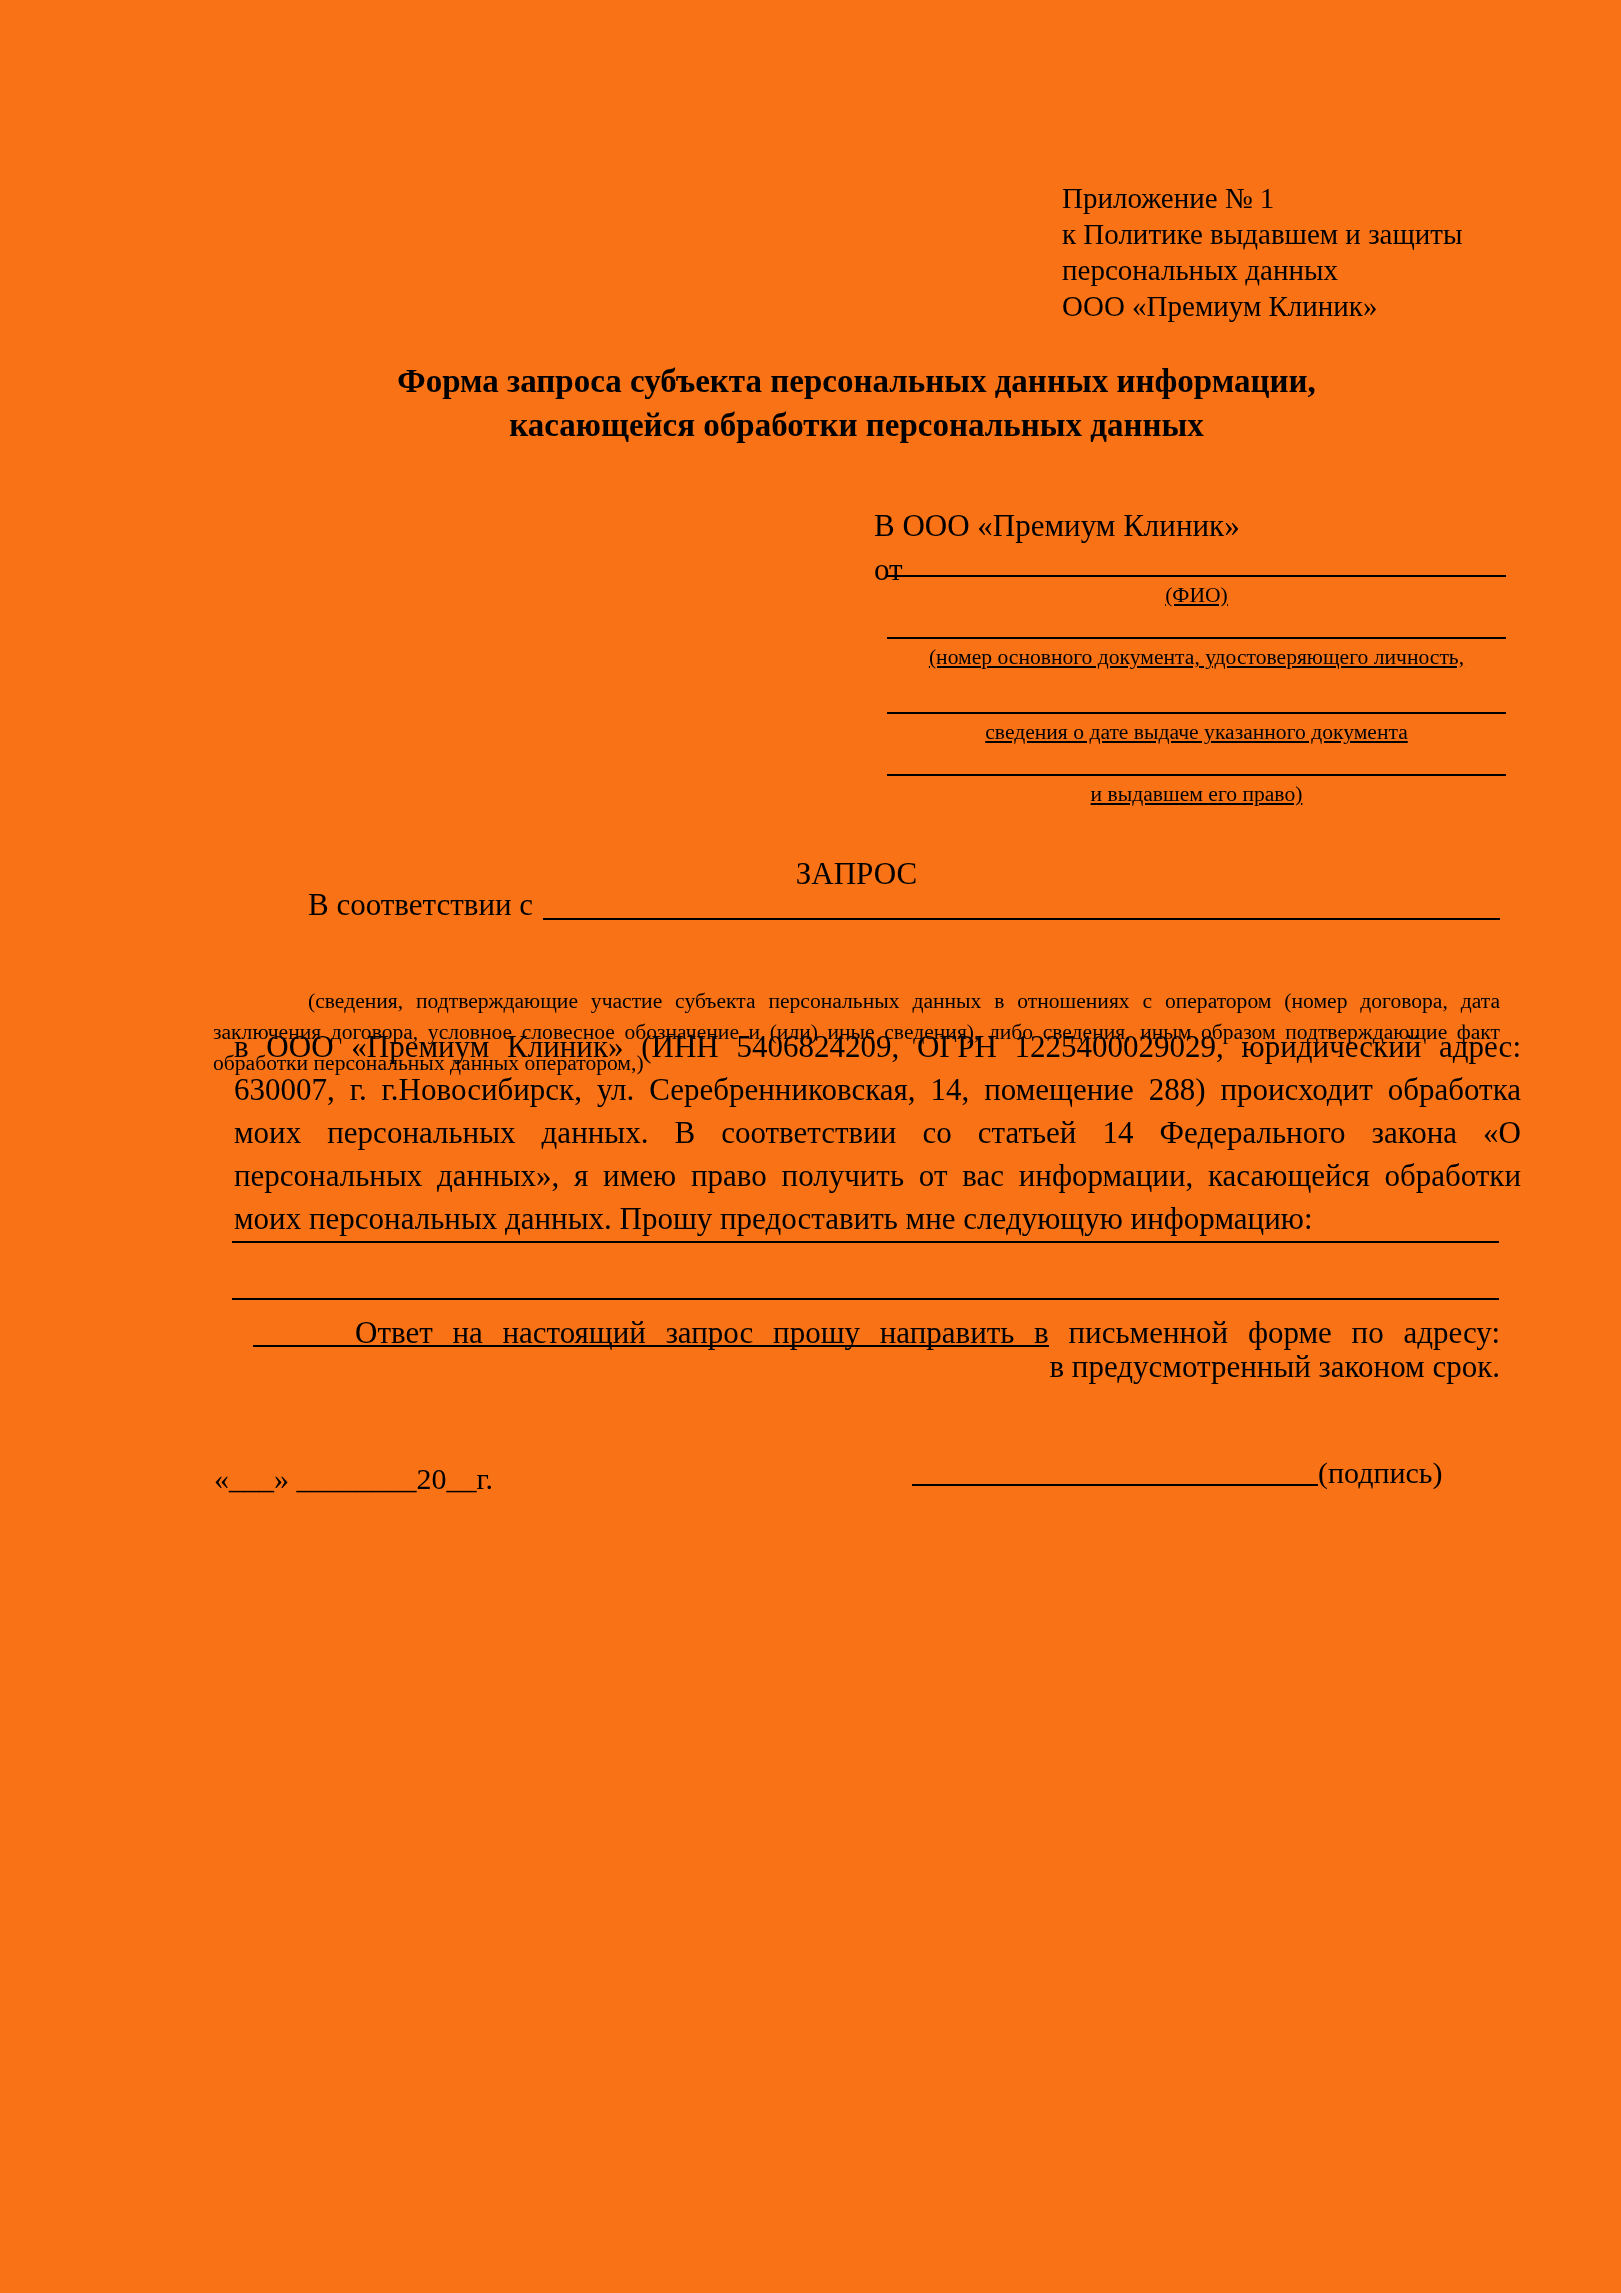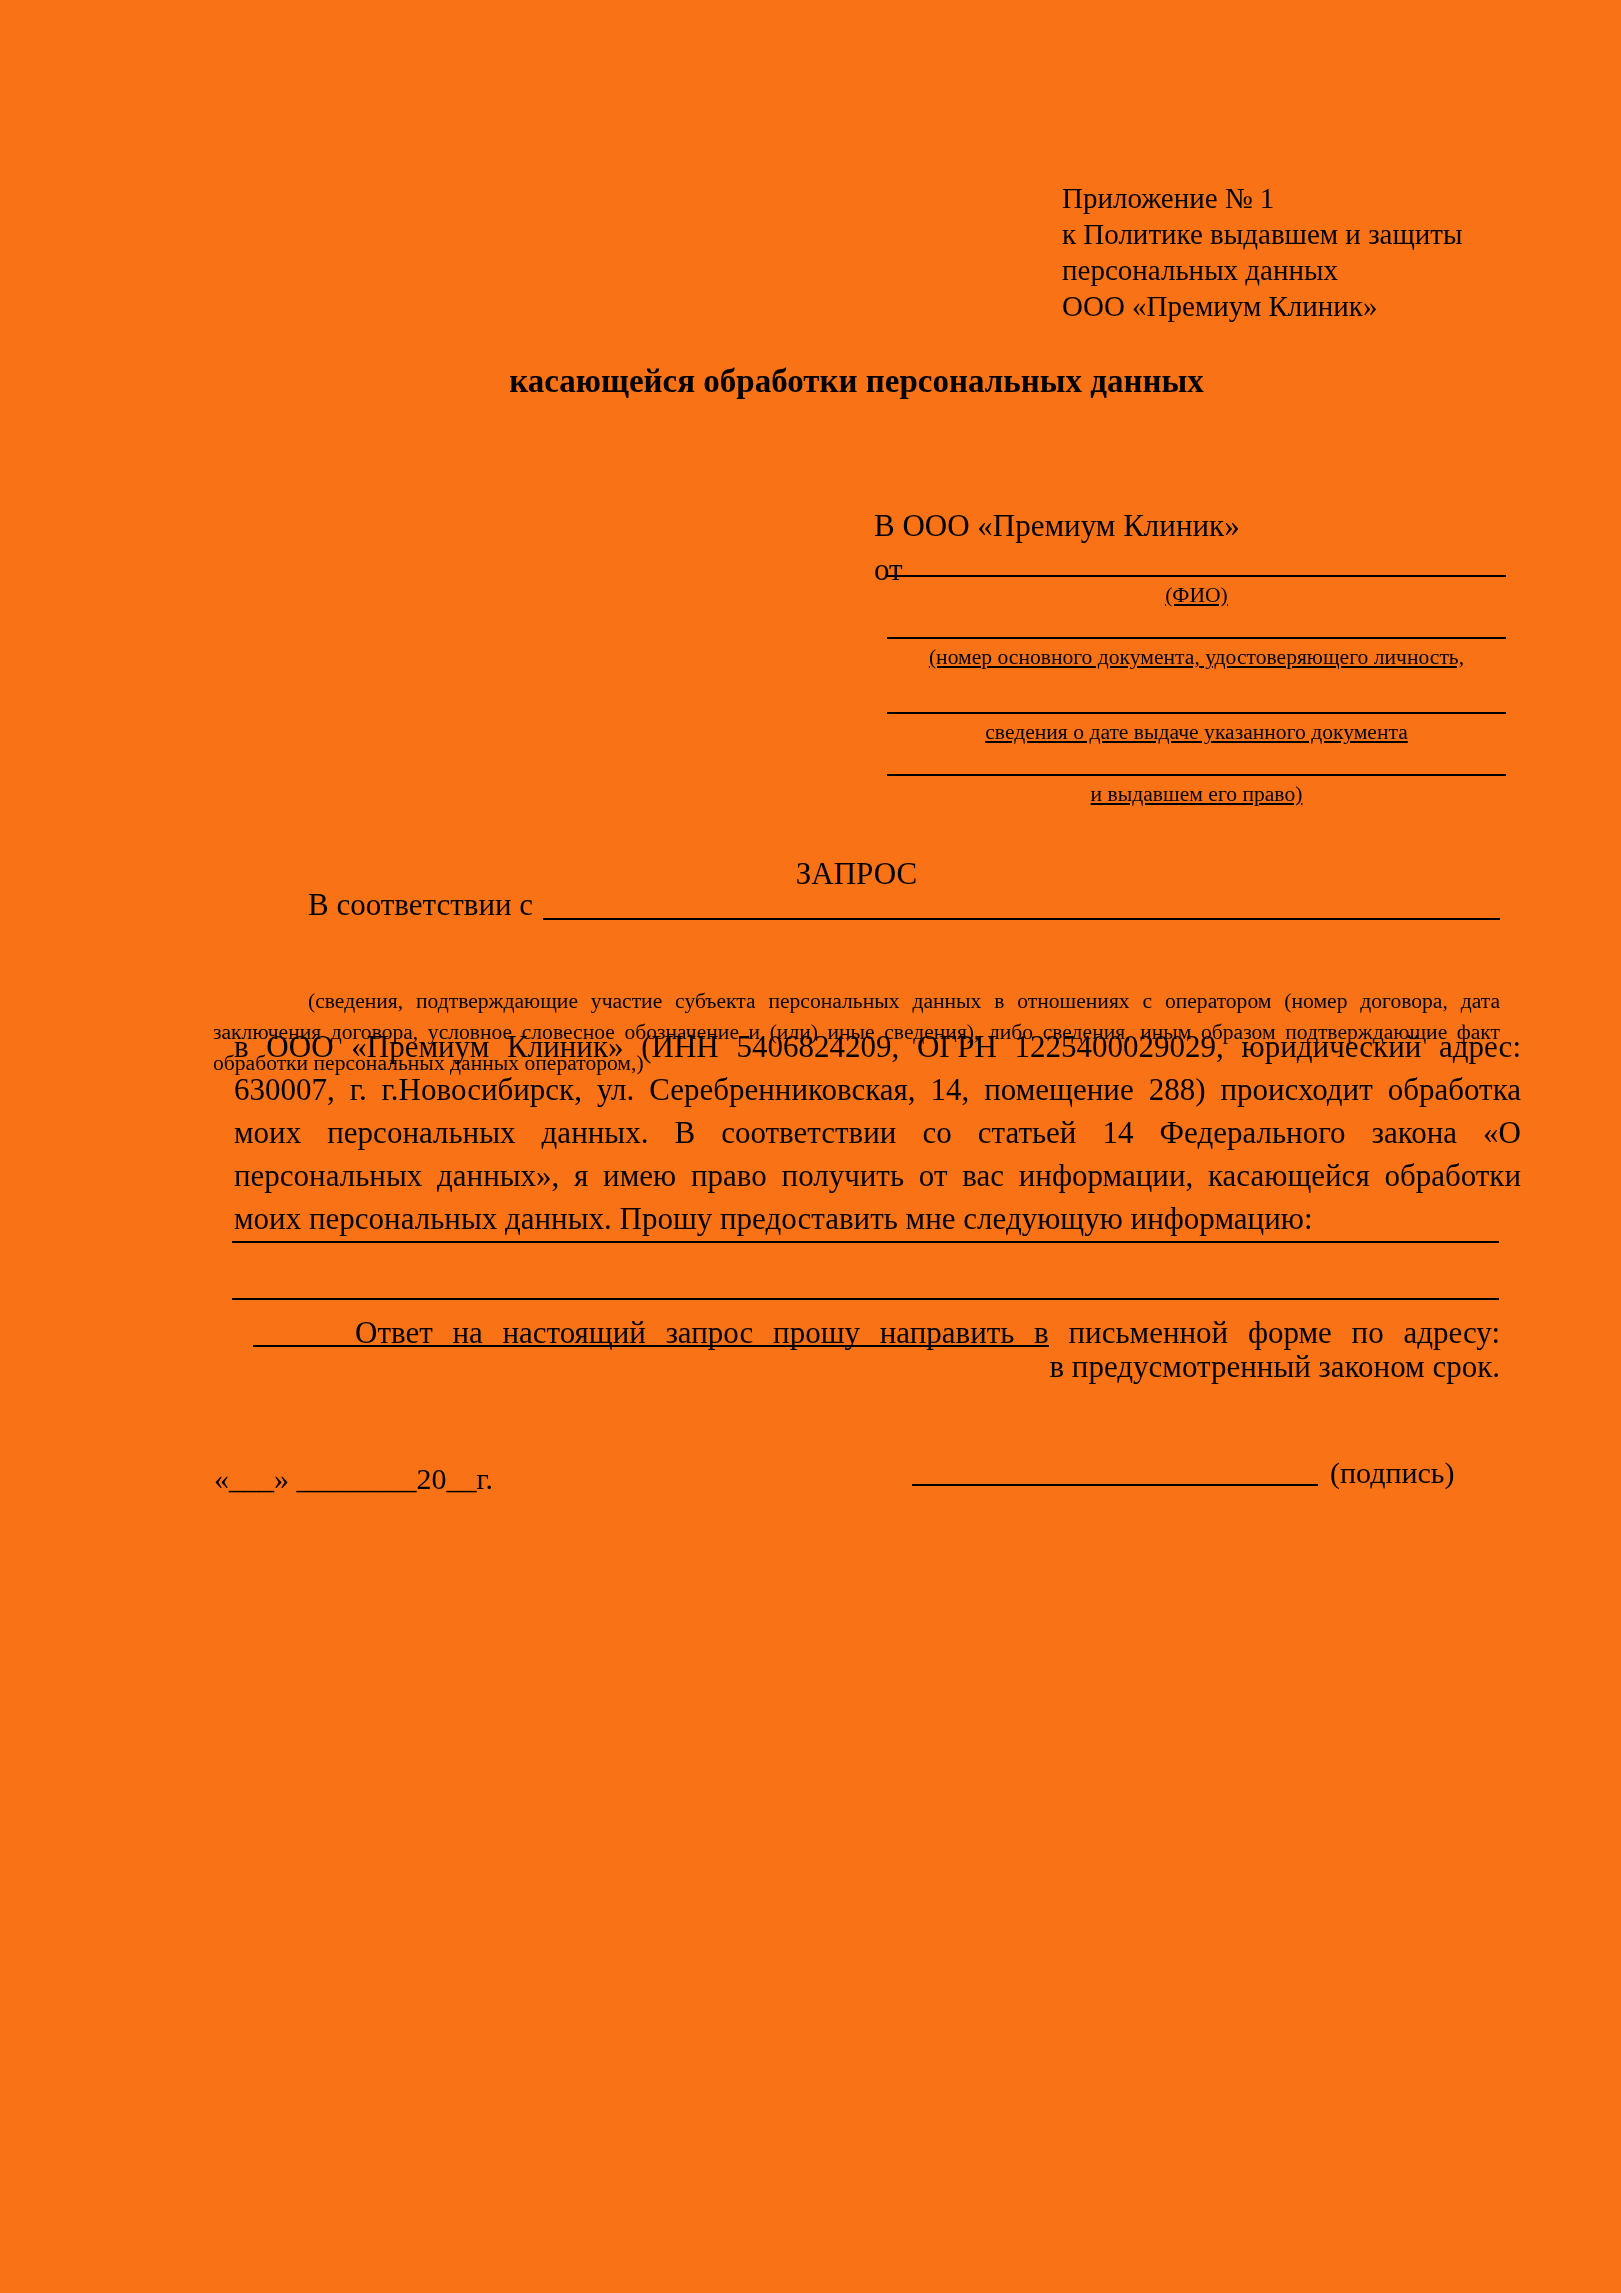--- a/index.html
+++ b/index.html
@@ -76,38 +76,39 @@
   .reply-line2 {
     left: 253px; top: 1345px; width: 1247px;
     display: flex; align-items: flex-start; font-size: 31px; line-height: 43px;
   }
   .reply-line2 .tail { white-space: nowrap; }
 
   
   .date-blank { left: 214px; top: 1462px; font-size: 30px; white-space: nowrap; }
   .signature-row {
     left: 912px; top: 1453px;
-    display: flex; align-items: flex-end; font-size: 30px; line-height: 39px; gap: 12px;
+    display: flex; align-items: flex-end; font-size: 30px; line-height: 39px;
   }
   .signature-row .sig-line { width: 406px; border-bottom: 2.9px solid #000; margin-bottom: 5.9px; }
   .signature-row .sig-caption { white-space: nowrap; }
 </style>
 </head>
 <body>
 
 <div class="page">
 
   <div class="abs header-note">
     <span>Приложение № 1</span>
     <span>к Политике выдавшем и защиты</span>
     <span>персональных данных</span>
     <span>ООО «Премиум Клиник»</span>
   </div>
 
   <div class="abs doc-title">
+    <span>Форма запроса субъекта персональных данных информации,</span>
     <span>касающейся обработки персональных данных</span>
   </div>
 
   <div class="abs addressee">
     <span>В ООО «Премиум Клиник»</span>
     <span>от</span>
   </div>
 
   <div class="abs field-row" style="top:575px">
     <div class="blank-line"></div>

